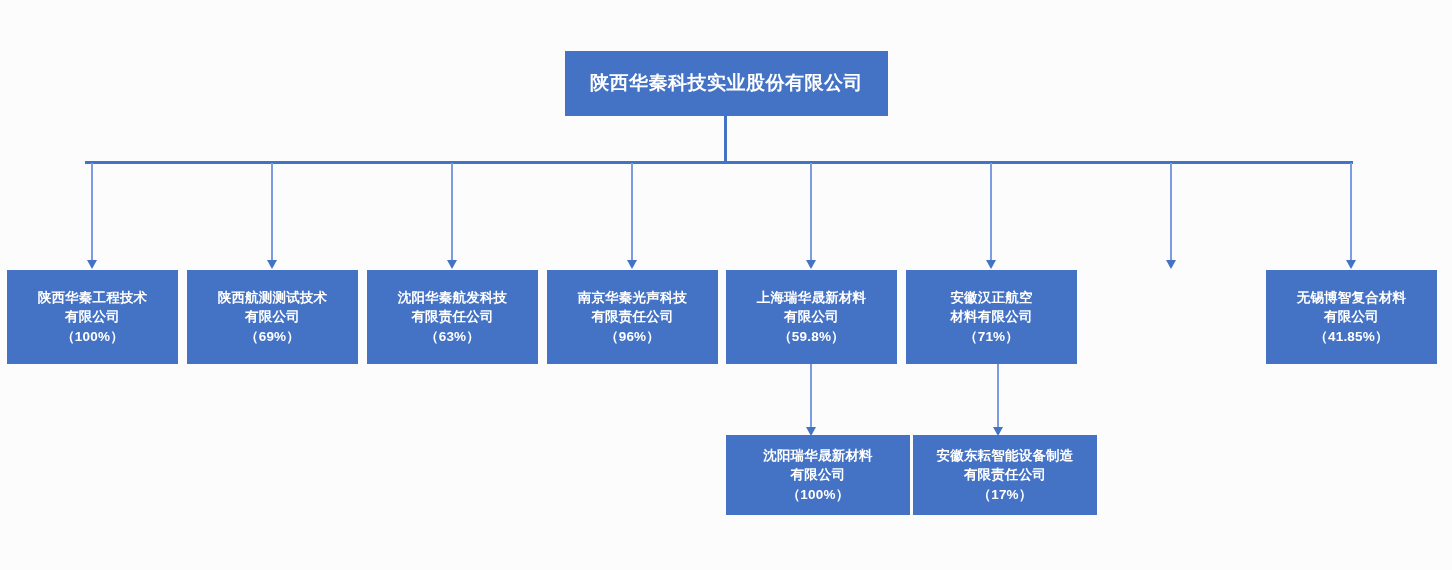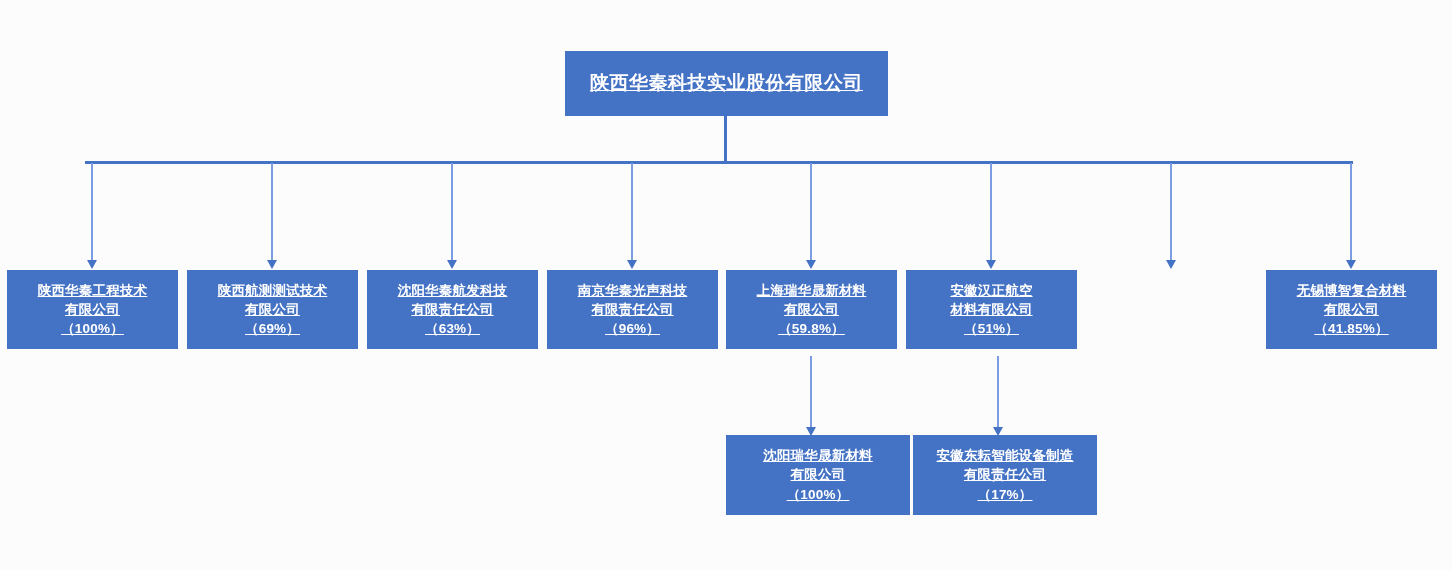--- a/index.html
+++ b/index.html
@@ -26,34 +26,33 @@
     background: #4472c4;
     color: #ffffff;
     display: flex;
     align-items: center;
     justify-content: center;
     text-align: center;
     font-weight: bold;
     line-height: 1.42;
     white-space: pre-line;
     letter-spacing: 0.2px;
-    text-decoration: underline;
   }
   .node.root {
     left: 565px;
     top: 51px;
     width: 323px;
     height: 65px;
     font-size: 19px;
     letter-spacing: 0.5px;
   }
   .node.lvl2 {
     top: 270px;
     width: 171px;
-    height: 79px;
+    height: 94px;
     font-size: 13.5px;
   }
   .node.lvl3 {
     top: 435px;
     width: 184px;
     height: 80px;
     font-size: 13.5px;
   }
 
   
@@ -144,21 +143,21 @@
 有限责任公司
 （63%）</div>
   <div class="node lvl2" style="left:547px">南京华秦光声科技
 有限责任公司
 （96%）</div>
   <div class="node lvl2" style="left:726px">上海瑞华晟新材料
 有限公司
 （59.8%）</div>
   <div class="node lvl2" style="left:906px">安徽汉正航空
 材料有限公司
-（51%）</div>
+（71%）</div>
   <div class="node lvl2" style="left:1266px">无锡博智复合材料
 有限公司
 （41.85%）</div>
 
   <div class="node lvl3" style="left:726px">沈阳瑞华晟新材料
 有限公司
 （100%）</div>
   <div class="node lvl3" style="left:913px">安徽东耘智能设备制造
 有限责任公司
 （17%）</div>

